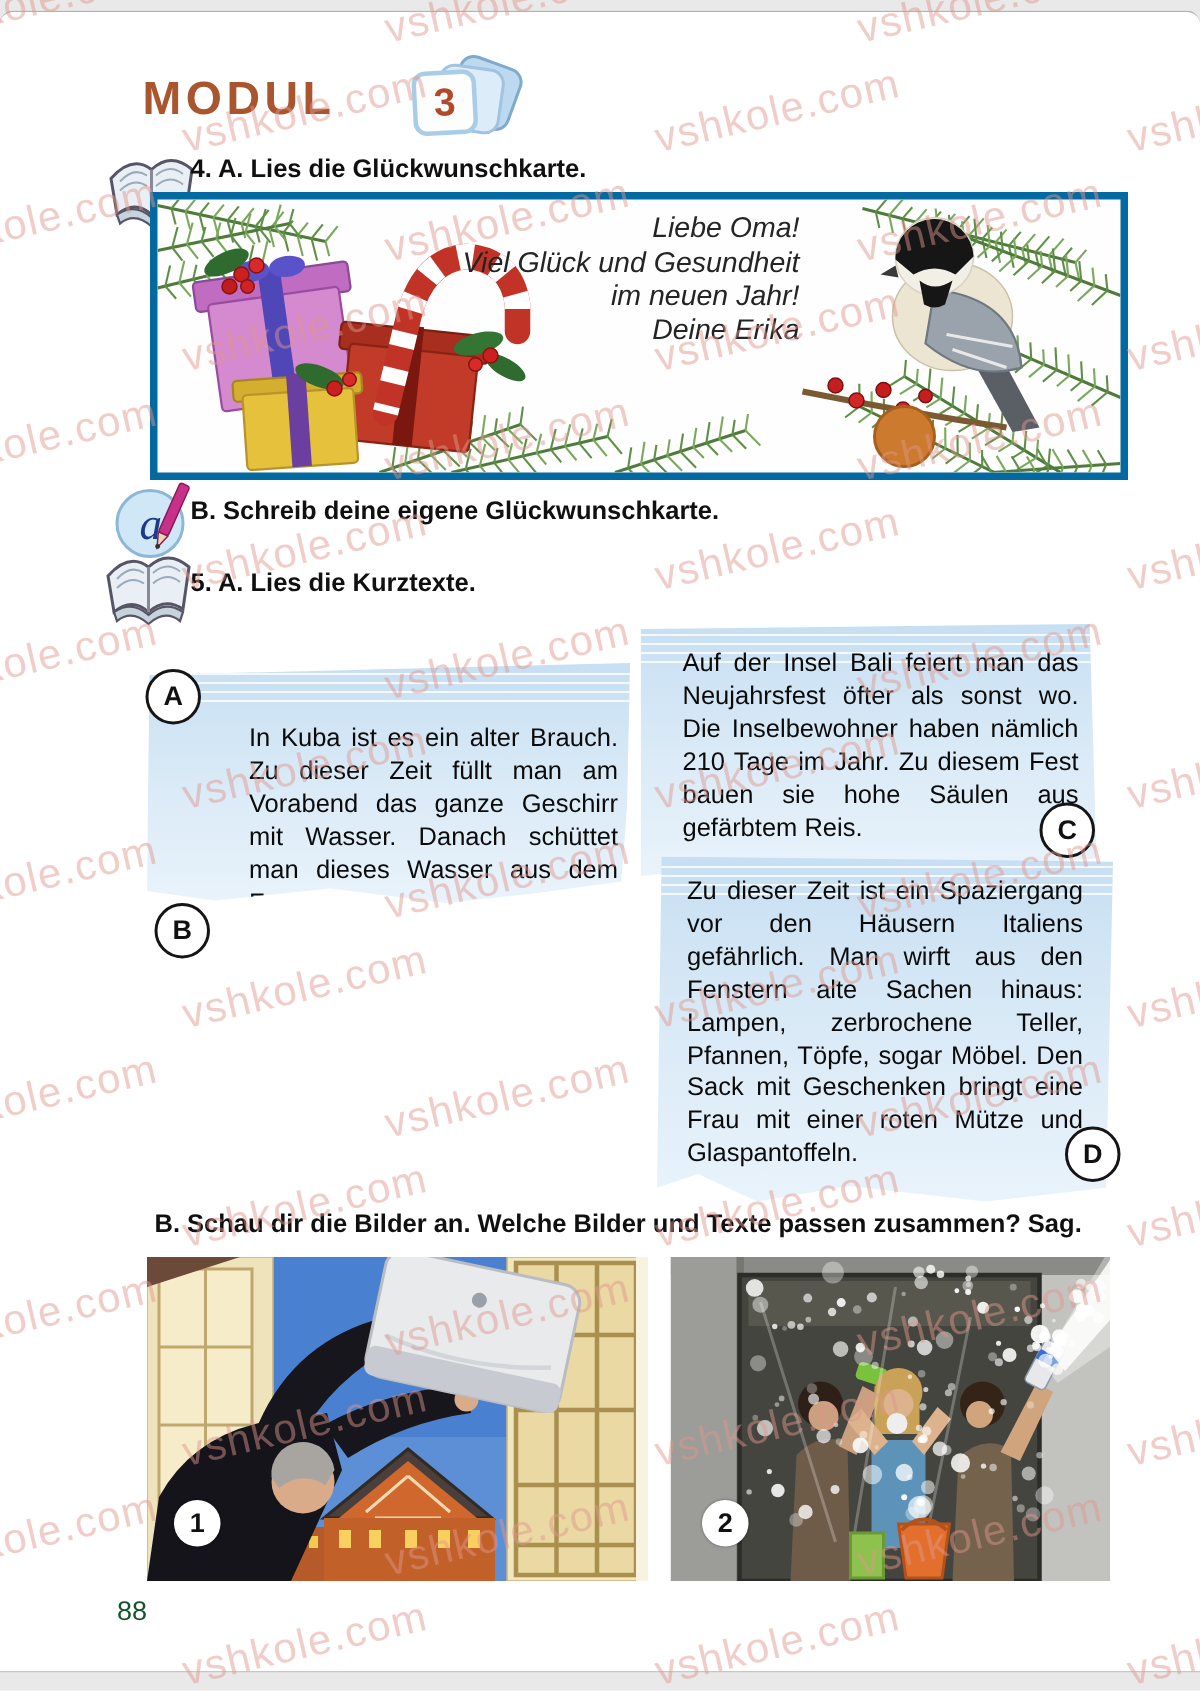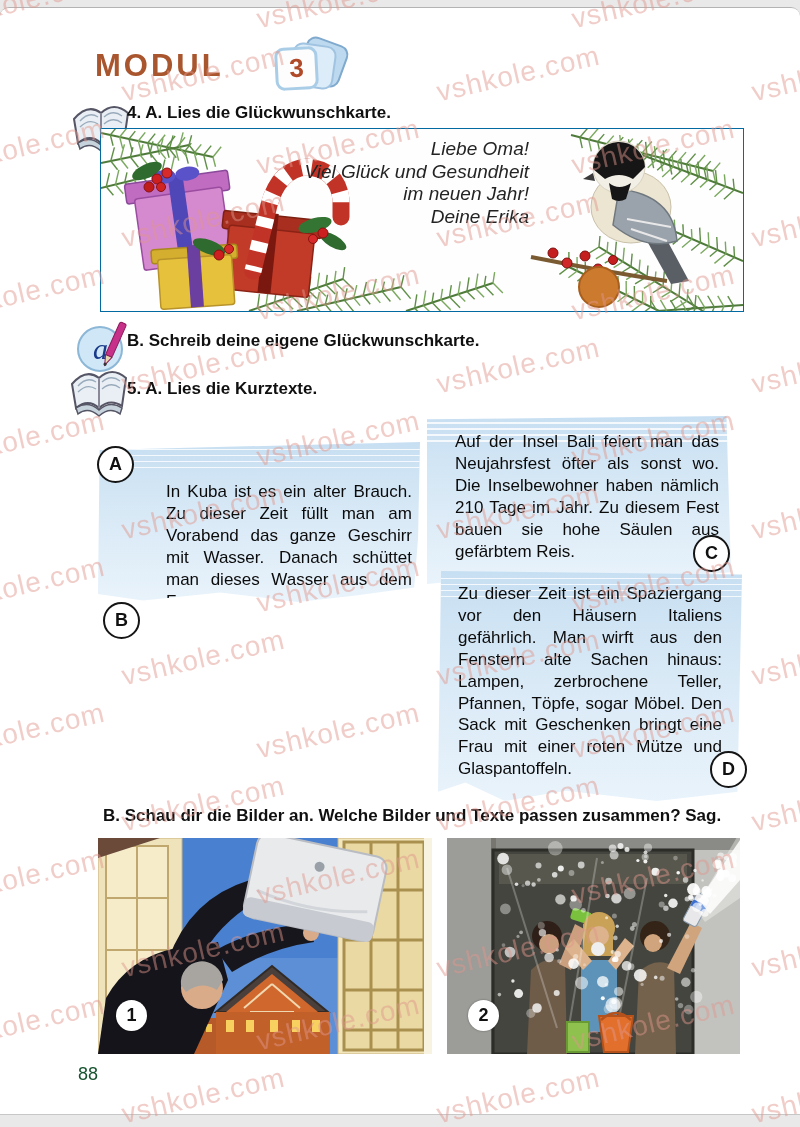--- a/index.html
+++ b/index.html
@@ -32,21 +32,21 @@
     background:#fdfdfd;border:3px solid #a9cde7;border-radius:9px;
     display:flex;align-items:center;justify-content:center;
     font-size:26px;font-weight:bold;color:#b04a28;letter-spacing:0;
     transform:rotate(-3deg);
   }
   .ex{position:absolute;font-size:17px;font-weight:bold;color:#101010;white-space:nowrap;}
   .icon{position:absolute;}
   
   .card{
     position:absolute;left:100px;top:120px;width:642px;height:182px;
-    background:#fefefe;border:1px solid #0369a1;overflow:hidden;
+    background:#fefefe;border:5px solid #0369a1;overflow:hidden;
   }
   .card-text{
     position:absolute;right:214px;top:9px;text-align:right;
     font-style:italic;font-size:19px;line-height:22.5px;color:#242424;
   }
   .card-text span{display:block;}
   
   .sec-title{
     position:absolute;left:0;right:0;top:386px;text-align:center;
     font-size:21px;font-weight:bold;color:#0d0d0d;

